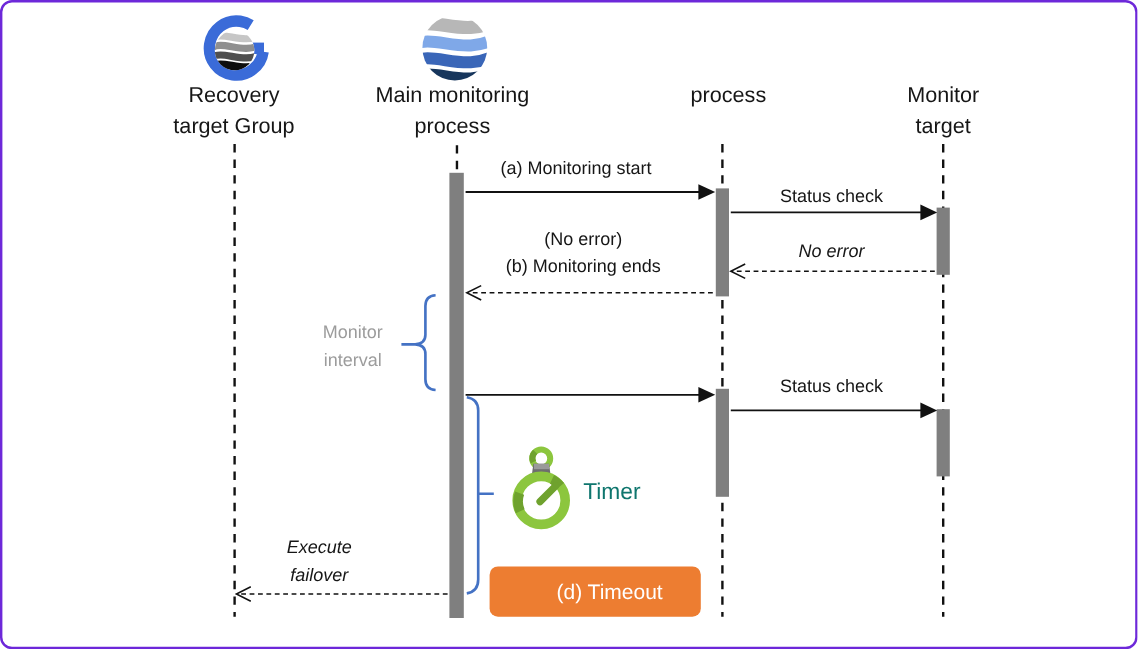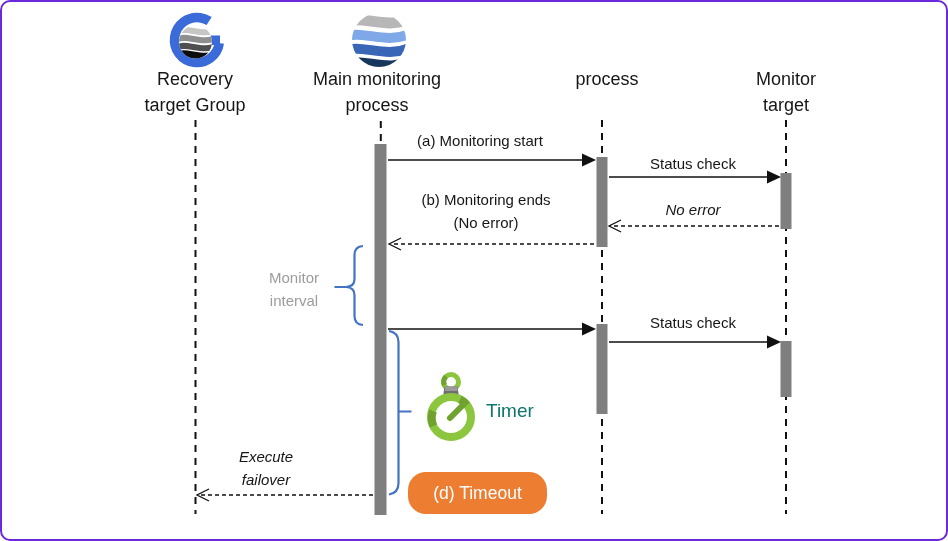--- a/index.html
+++ b/index.html
@@ -11,24 +11,25 @@
   }
   .layer { position:absolute; left:0; top:0; width:948px; height:541px; }
   .label {
     position:absolute; white-space:nowrap; text-align:center;
     transform:translateX(-50%); color:#161616; font-size:15px; line-height:23px;
   }
   .hdr { font-size:18px; line-height:26px; }
   .muted { color:#9c9c9c; }
   .icon-box { position:absolute; }
   .timeout-badge {
-    position:absolute; left:406px; top:470px; width:139px; height:42px;
-    background:#ED7D31; border-radius:18px; color:#fff;
+    position:absolute; left:406px; top:470px; width:152px; height:42px;
+    background:#ED7D31; border-radius:7px; color:#fff;
     display:flex; align-items:center; justify-content:center;
     font-size:17.5px;
+    padding-left:24px;
   }
   .timer-label { position:absolute; left:484px; top:398px; font-size:19px; color:#0f766e; line-height:22px; }
 </style>
 </head>
 <body>
 
 <div class="canvas">
 
   <svg class="layer" viewBox="0 0 948 541">
 
@@ -146,22 +147,22 @@
   <div class="label hdr" style="left:784px; top:64px;">
     <div>Monitor</div>
     <div>target</div>
   </div>
 
   <div class="label" style="left:478px; top:127px;">(a) Monitoring start</div>
 
   <div class="label" style="left:691px; top:150px;">Status check</div>
 
   <div class="label" style="left:484px; top:186px;">
+    <div>(No error)</div>
     <div>(b) Monitoring ends</div>
-    <div>(No error)</div>
   </div>
 
   <div class="label" style="left:691px; top:196px;font-style:italic;">No error</div>
 
   <div class="label muted" style="left:292px; top:264px;">
     <div>Monitor</div>
     <div>interval</div>
   </div>
 
 

